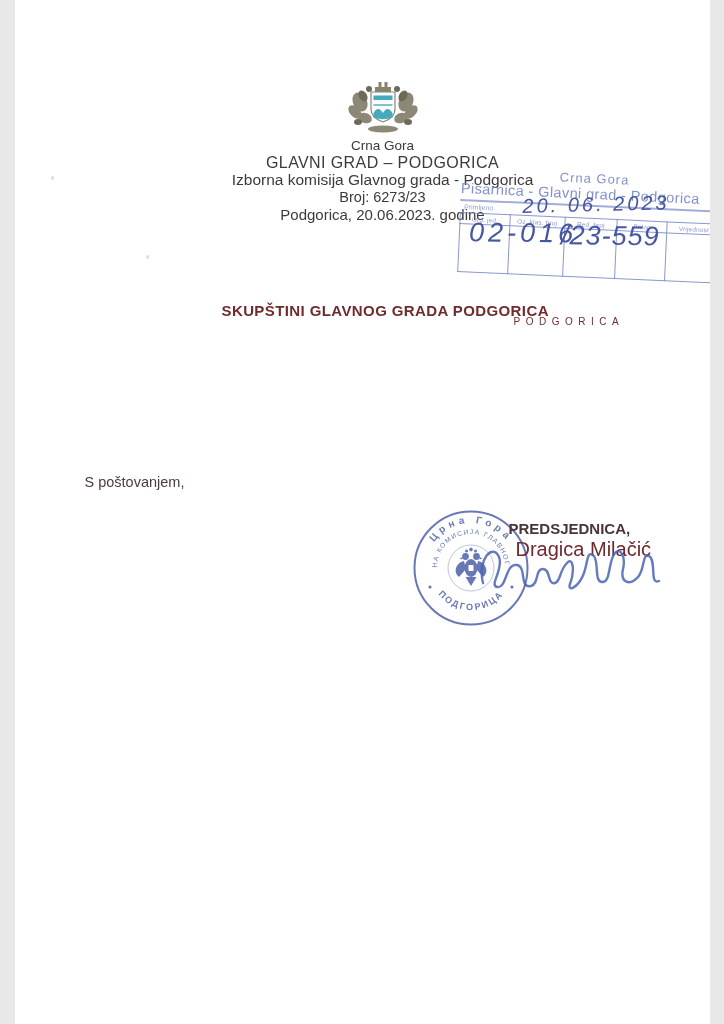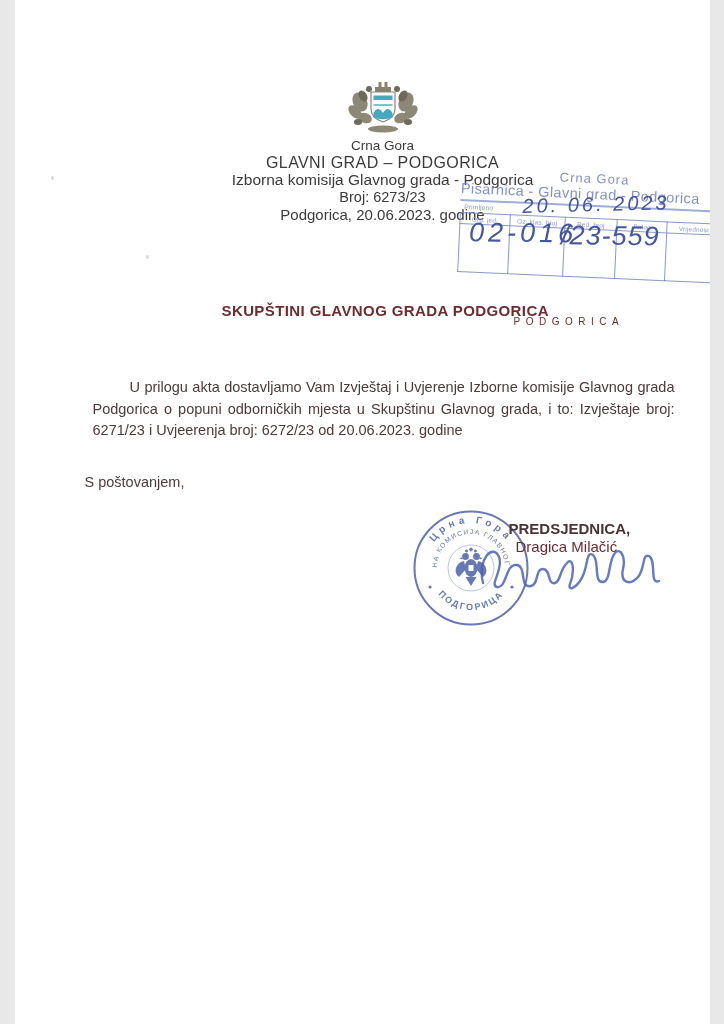--- a/index.html
+++ b/index.html
@@ -54,21 +54,21 @@
   }
   .body-par{
     position:absolute;left:78px;top:377px;width:582px;
     font-size:14.5px;line-height:21.5px;color:#4e3a3a;
     text-align:justify;text-indent:37px;
   }
   .closing{position:absolute;left:70px;top:474px;font-size:14.5px;color:#4e3a3a;}
 
   
   .signer-title{position:absolute;left:494px;top:520px;font-size:15px;font-weight:600;color:#4a3536;text-align:right;}
-  .signer-name{position:absolute;left:501px;top:538px;font-size:15px;font-weight:500;color:#6e2a2e;}
+  .signer-name{position:absolute;left:501px;top:538px;font-size:20px;font-weight:500;color:#6e2a2e;}
   .seal-svg{position:absolute;left:395px;top:507px;opacity:.92;}
   .sig-svg{position:absolute;left:462px;top:539px;}
 
   
   .attachments{position:absolute;left:78px;top:583px;color:#5e2a2a;font-size:14.5px;line-height:17.5px;}
   .att-label{font-weight:700;}
   .att-item{font-weight:500;}
 
   
   .seal-top-text{font-size:10px;font-weight:bold;letter-spacing:4px;fill:#4459a4;}
@@ -147,21 +147,20 @@
       </tr>
     </tbody>
       </table>
     <div class="hand hand-date">20. 06. 2023</div>
     <div class="hand hand-org">02-016</div>
     <div class="hand hand-reg">/23-559</div>
   </div>
 
   <div class="recipient">SKUPŠTINI GLAVNOG GRADA PODGORICA</div>
   <div class="recipient-city">PODGORICA</div>
-  <div class="body-par">U prilogu akta dostavljamo Vam Izvještaj i Uvjerenje Izborne komisije Glavnog grada Podgorica o popuni odborničkih mjesta u Skupštinu Glavnog grada, i to: Izvještaje broj: 6271/23 i Uvjeerenja broj: 6272/23 od 20.06.2023. godine</div>
   <div class="closing">S poštovanjem,</div>
 
   <svg class="seal-svg" width="122" height="122" viewBox="0 0 122 122">
     <g opacity="0.88">
       <circle cx="61" cy="61" r="56.5" fill="none" stroke="#4459a4" stroke-width="2"></circle>
       <circle cx="61" cy="61" r="23" fill="none" stroke="#4459a4" stroke-width="0.8" opacity="0.55"></circle>
       <defs>
         <path id="arcTop" d="M16 61 A45 45 0 1 1 106 61"></path>
         <path id="arcRing" d="M27 61 A34 34 0 1 1 95 61"></path>
         <path id="arcBottom" d="M19 61 A42 42 0 0 0 103 61"></path>

